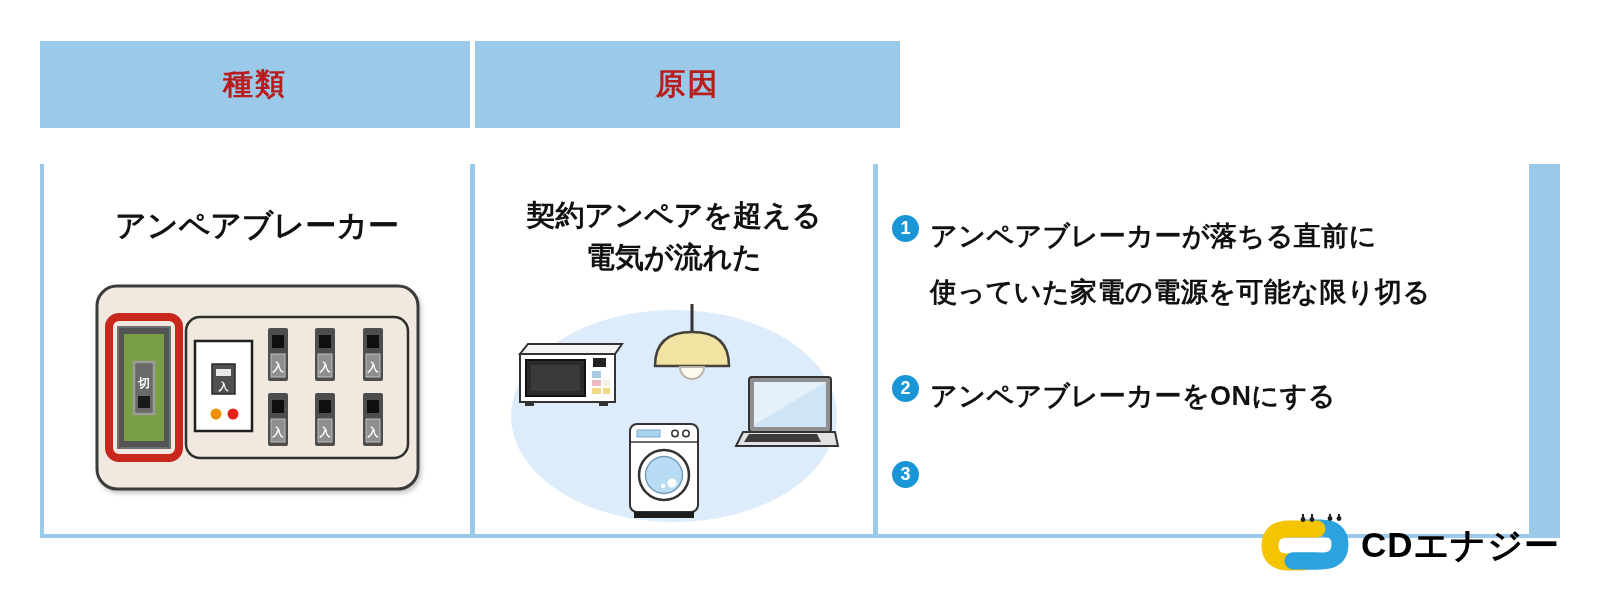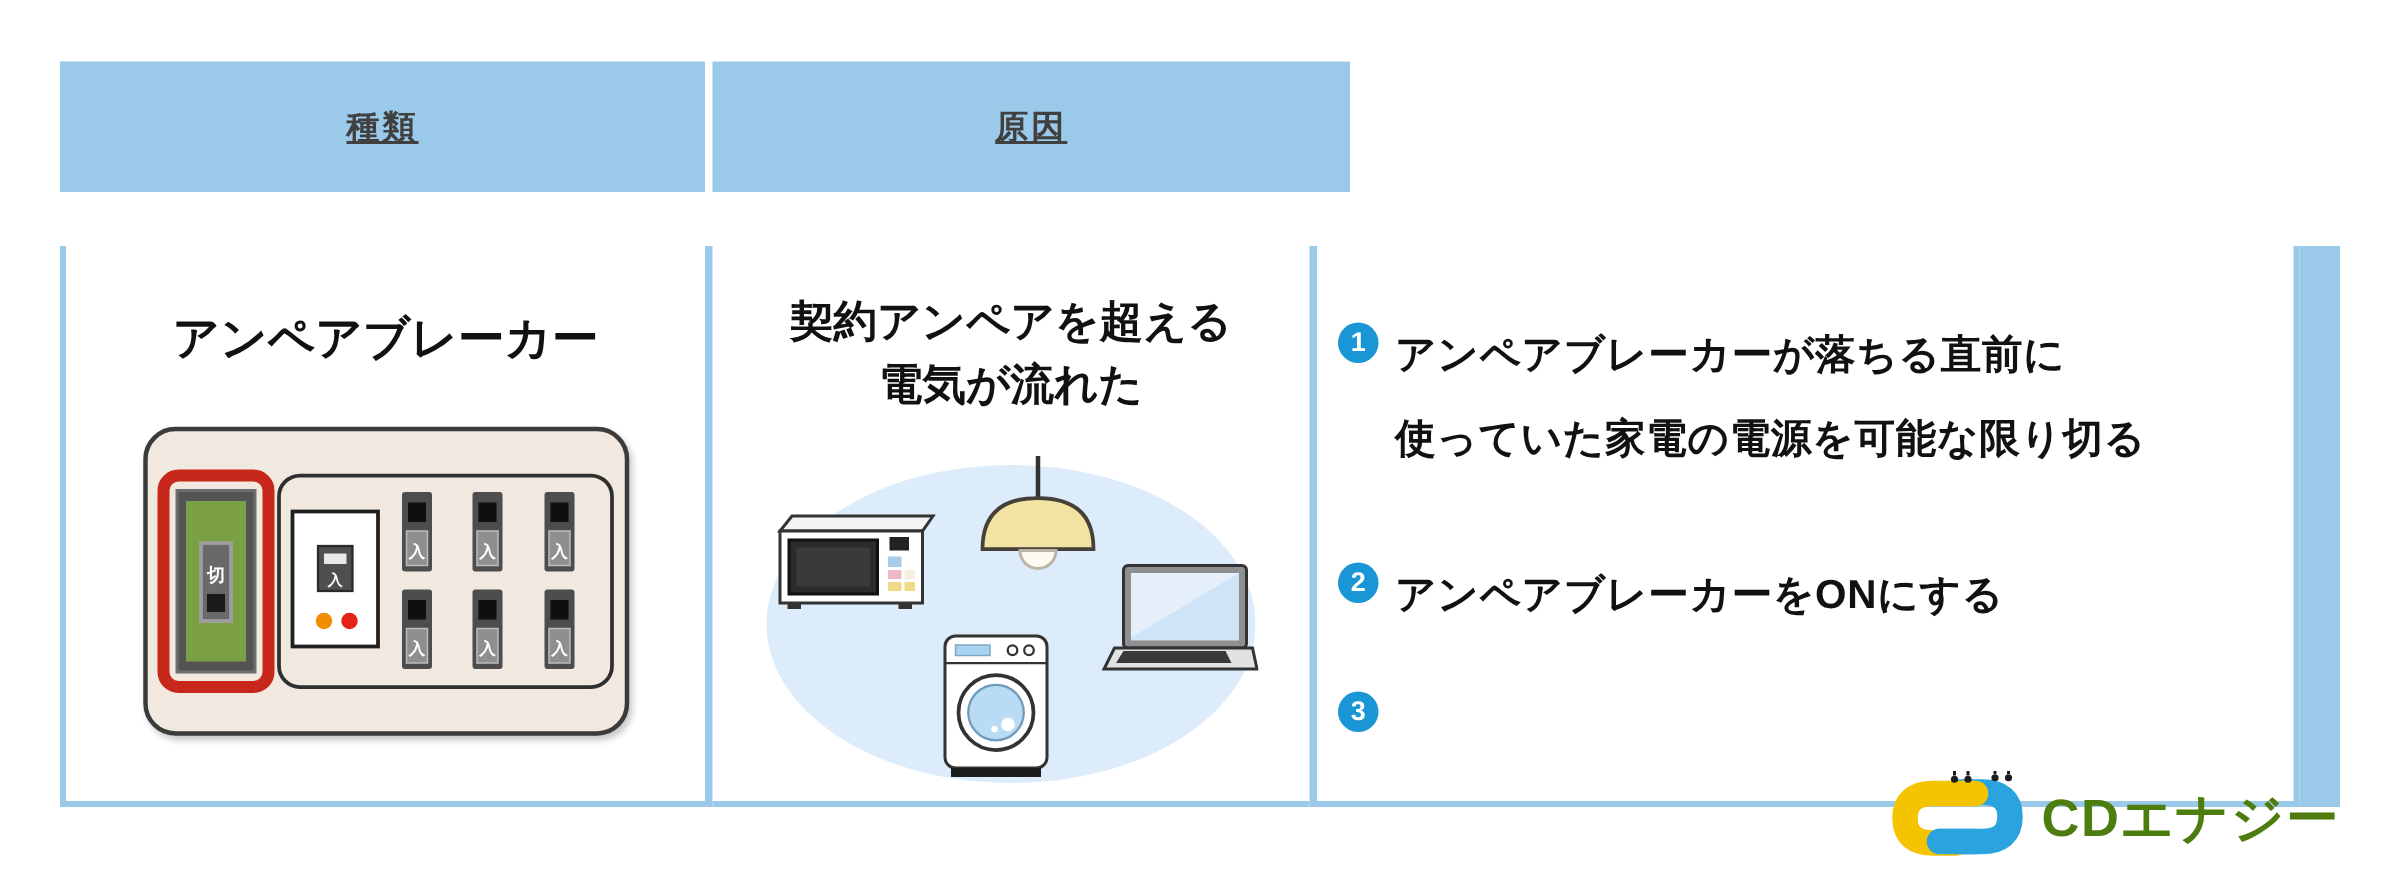--- a/index.html
+++ b/index.html
@@ -3,21 +3,21 @@
 <meta charset="utf-8">
 <style>
   * { margin:0; padding:0; box-sizing:border-box; }
   html,body { background:#ffffff; }
   body { font-family:"Liberation Sans","DejaVu Sans",sans-serif; color:#111; }
   .canvas { position:relative; width:1600px; height:590px; background:#fff; overflow:hidden; }
 
   .table { position:absolute; left:40px; top:41px; width:1520px; height:461px; }
   .header-row { display:flex; gap:5px; height:87px; background:#fff; }
   .hcell { background:#9bc9e9; display:flex; align-items:center; justify-content:center;
-           font-size:22px; font-weight:700; color:#404040; letter-spacing:2px;text-decoration:underline; }
+           font-size:30px; font-weight:700; color:#b91c1c; letter-spacing:2px; }
   .hc1 { width:430px; } .hc2 { width:425px; } .hc3 { width:655px; }
 
   .body-row { display:flex; gap:5px; height:374px; background:#9bc9e9;margin-top:36px; }
   .bcell { background:#ffffff; height:100%; border-bottom:4px solid #9bc9e9; }
   .bc1 { width:430px; border-left:4px solid #9bc9e9; }
   .bc2 { width:398px; }
   .bc3 { width:655px; border-right:4px solid #9bc9e9; padding-left:14px; }
 
   .type-title { margin-top:44px; text-align:center; font-size:31px; font-weight:700; line-height:36px; }
   .panel-svg { display:block; margin:40px auto 0; filter:drop-shadow(2px 3px 2px rgba(0,0,0,0.22)); }
@@ -29,21 +29,21 @@
   .remedy-list { padding-top:44px; }
   .remedy-item { display:flex; gap:11px; padding-right:6px; }
   .remedy-item + .remedy-item.mt2 { margin-top:48px; }
   .remedy-item + .remedy-item.mt3 { margin-top:30px; }
   .num-badge { flex:0 0 27px; width:27px; height:27px; margin-top:7px; border-radius:50%;
                background:#1a96d6; color:#fff; font-size:18px; font-weight:700;
                display:flex; align-items:center; justify-content:center; }
   .remedy-text { font-size:27px; font-weight:700; line-height:56px; white-space:pre-line; letter-spacing:0.5px; }
 
   .logo { position:absolute; right:40px; bottom:14px; display:flex; align-items:center; gap:10px; }
-  .logo-text { font-size:35px; font-weight:700; color:#4d7c0f; letter-spacing:1px; }
+  .logo-text { font-size:35px; font-weight:700; color:#000000; letter-spacing:1px; }
 
   svg text { font-family:"Liberation Sans","DejaVu Sans",sans-serif; }
 </style>
 </head>
 <body>
 
 <div class="canvas">
 
   <div class="table">
 

